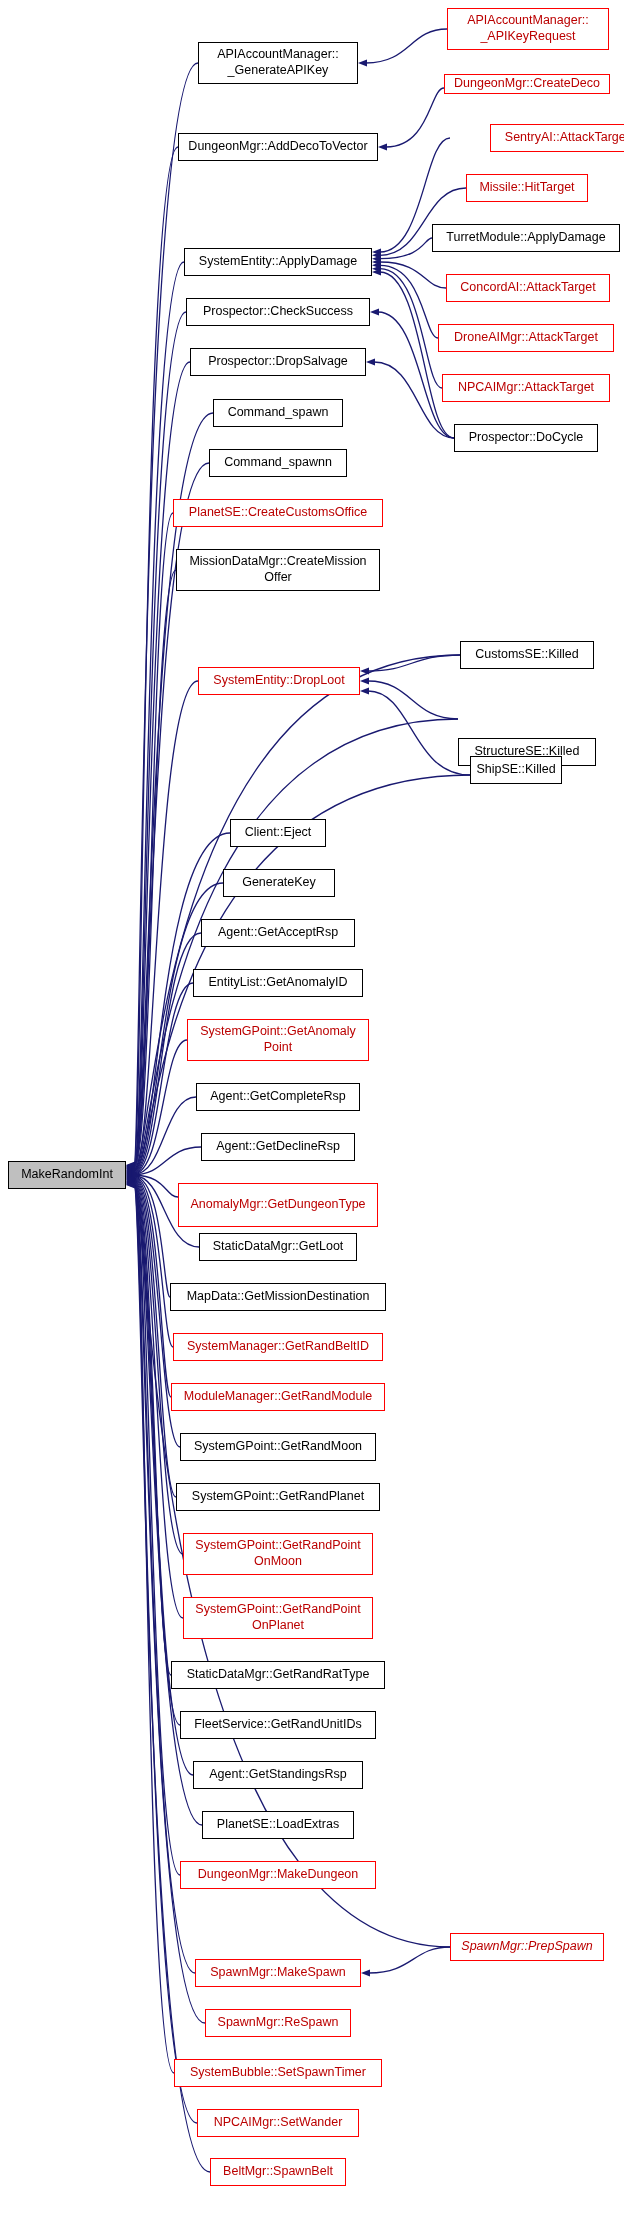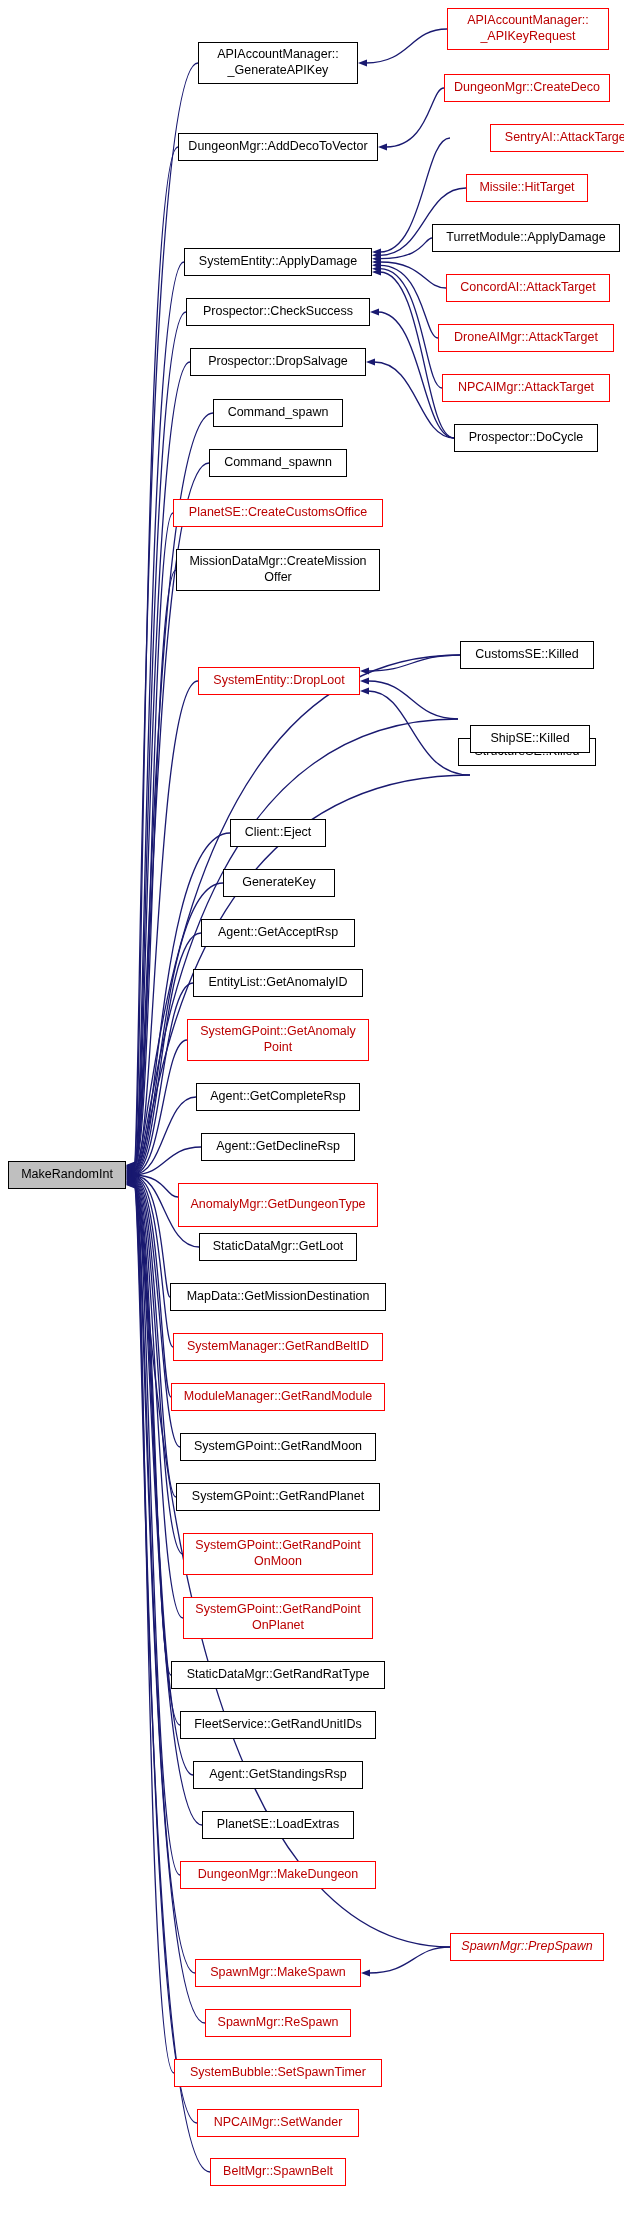--- a/index.html
+++ b/index.html
@@ -138,41 +138,41 @@
       <path d="M 470 775 C 412 775, 412 691, 368 691" class="edge"></path>
       <polygon points="360,691 369,687.5 369,694.5" class="arrow"></polygon>
       <path d="M 450 1947 C 413 1947, 413 1973, 369 1973" class="edge"></path>
       <polygon points="361,1973 370,1969.5 370,1976.5" class="arrow"></polygon>
     </svg>
   <div id="nodes-layer">
       <div class="node red" style="left: 447px; top: 8px; width: 162px; height: 42px;">APIAccountManager::
 _APIKeyRequest</div>
       <div class="node normal" style="left: 198px; top: 42px; width: 160px; height: 42px;">APIAccountManager::
 _GenerateAPIKey</div>
-      <div class="node red" style="left: 444px; top: 74px; width: 166px; height: 28px;">DungeonMgr::CreateDeco</div>
+      <div class="node red" style="left: 444px; top: 74px; width: 166px; height: 20px;">DungeonMgr::CreateDeco</div>
       <div class="node normal" style="left: 178px; top: 133px; width: 200px; height: 28px;">DungeonMgr::AddDecoToVector</div>
       <div class="node red" style="left: 450px; top: 124px; width: 154px; height: 28px; margin-left: 40px;">SentryAI::AttackTarget</div>
       <div class="node red" style="left: 466px; top: 174px; width: 122px; height: 28px;">Missile::HitTarget</div>
       <div class="node normal" style="left: 432px; top: 224px; width: 188px; height: 28px;">TurretModule::ApplyDamage</div>
       <div class="node normal" style="left: 184px; top: 248px; width: 188px; height: 28px;">SystemEntity::ApplyDamage</div>
       <div class="node red" style="left: 446px; top: 274px; width: 164px; height: 28px;">ConcordAI::AttackTarget</div>
       <div class="node normal" style="left: 186px; top: 298px; width: 184px; height: 28px;">Prospector::CheckSuccess</div>
       <div class="node red" style="left: 438px; top: 324px; width: 176px; height: 28px;">DroneAIMgr::AttackTarget</div>
       <div class="node normal" style="left: 190px; top: 348px; width: 176px; height: 28px;">Prospector::DropSalvage</div>
       <div class="node red" style="left: 442px; top: 374px; width: 168px; height: 28px;">NPCAIMgr::AttackTarget</div>
       <div class="node normal" style="left: 213px; top: 399px; width: 130px; height: 28px;">Command_spawn</div>
       <div class="node normal" style="left: 454px; top: 424px; width: 144px; height: 28px;">Prospector::DoCycle</div>
       <div class="node normal" style="left: 209px; top: 449px; width: 138px; height: 28px;">Command_spawnn</div>
       <div class="node red" style="left: 173px; top: 499px; width: 210px; height: 28px;">PlanetSE::CreateCustomsOffice</div>
       <div class="node normal" style="left: 176px; top: 549px; width: 204px; height: 42px;">MissionDataMgr::CreateMission
 Offer</div>
       <div class="node normal" style="left: 460px; top: 641px; width: 134px; height: 28px;">CustomsSE::Killed</div>
       <div class="node red" style="left: 198px; top: 667px; width: 162px; height: 28px;">SystemEntity::DropLoot</div>
       <div class="node normal" style="left: 458px; top: 705px; width: 138px; height: 28px; margin-top: 33px;">StructureSE::Killed</div>
-      <div class="node normal" style="left: 470px; top: 725px; width: 120px; height: 28px;">ShipSE::Killed</div>
+      <div class="node normal" style="left: 470px; top: 756px; width: 92px; height: 28px;">ShipSE::Killed</div>
       <div class="node normal" style="left: 230px; top: 819px; width: 96px; height: 28px;">Client::Eject</div>
       <div class="node normal" style="left: 223px; top: 869px; width: 112px; height: 28px;">GenerateKey</div>
       <div class="node normal" style="left: 201px; top: 919px; width: 154px; height: 28px;">Agent::GetAcceptRsp</div>
       <div class="node normal" style="left: 193px; top: 969px; width: 170px; height: 28px;">EntityList::GetAnomalyID</div>
       <div class="node red" style="left: 187px; top: 1019px; width: 182px; height: 42px;">SystemGPoint::GetAnomaly
 Point</div>
       <div class="node normal" style="left: 196px; top: 1083px; width: 164px; height: 28px;">Agent::GetCompleteRsp</div>
       <div class="node normal" style="left: 201px; top: 1133px; width: 154px; height: 28px;">Agent::GetDeclineRsp</div>
       <div class="node focus" style="left: 8px; top: 1161px; width: 118px; height: 28px;">MakeRandomInt</div>
       <div class="node red" style="left: 178px; top: 1183px; width: 200px; height: 44px;">AnomalyMgr::GetDungeonType</div>

